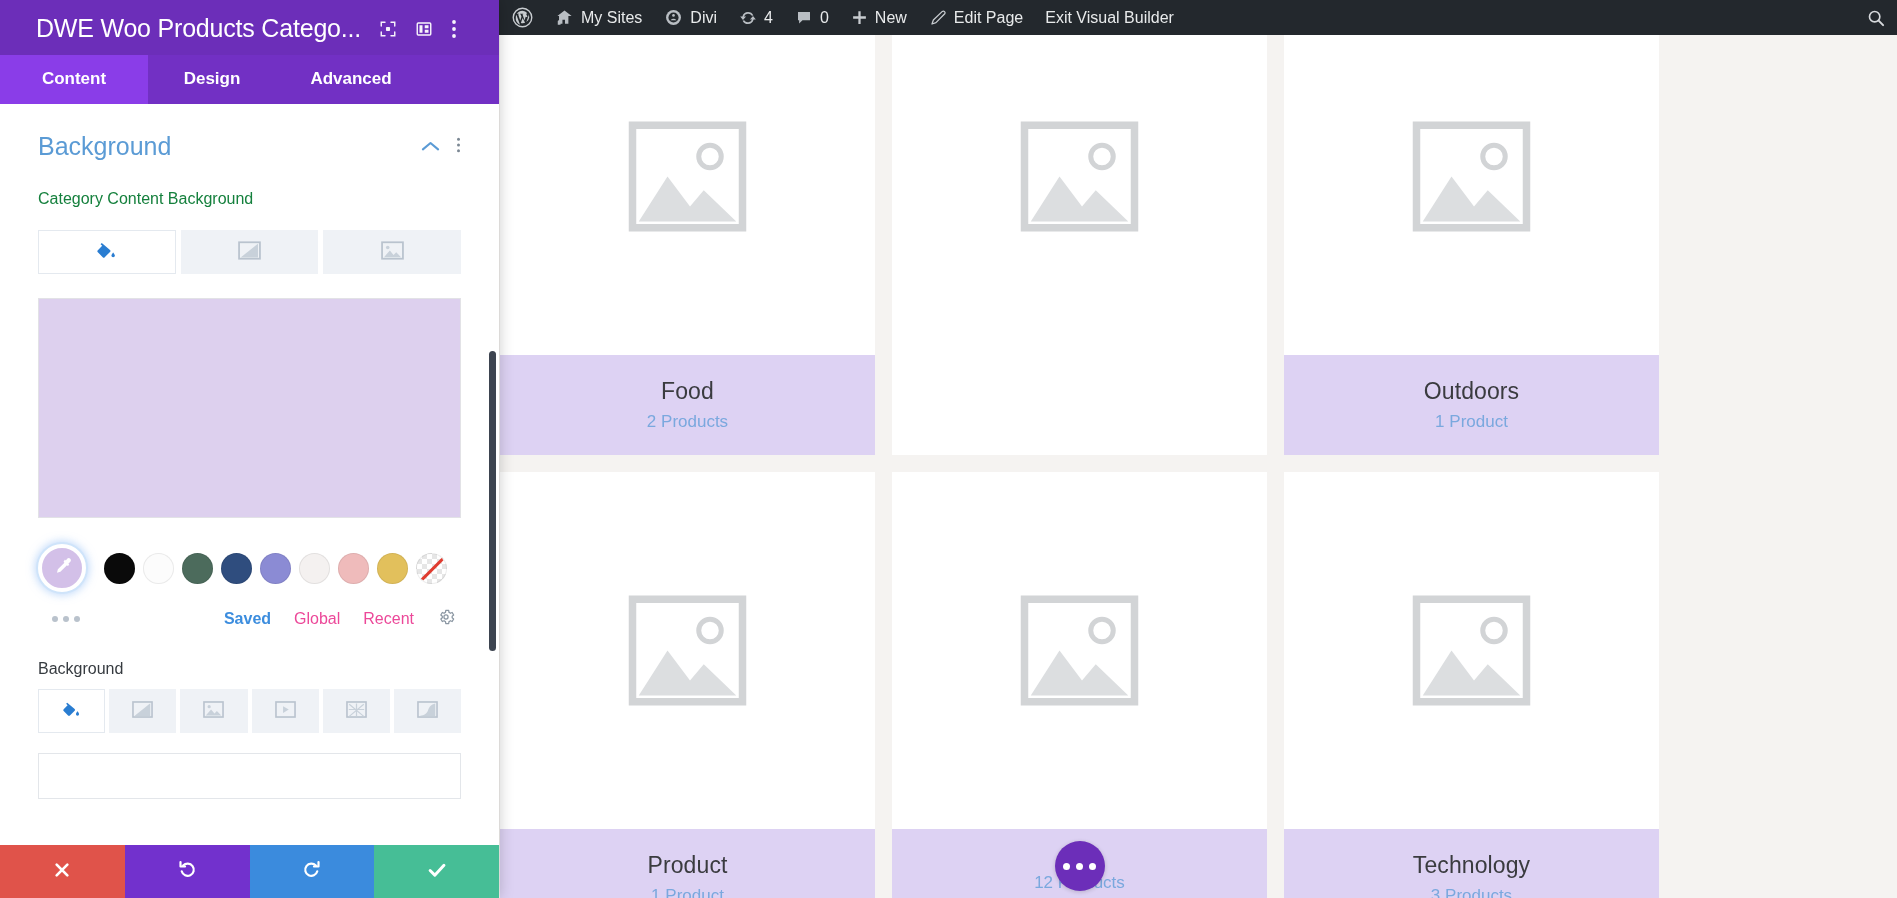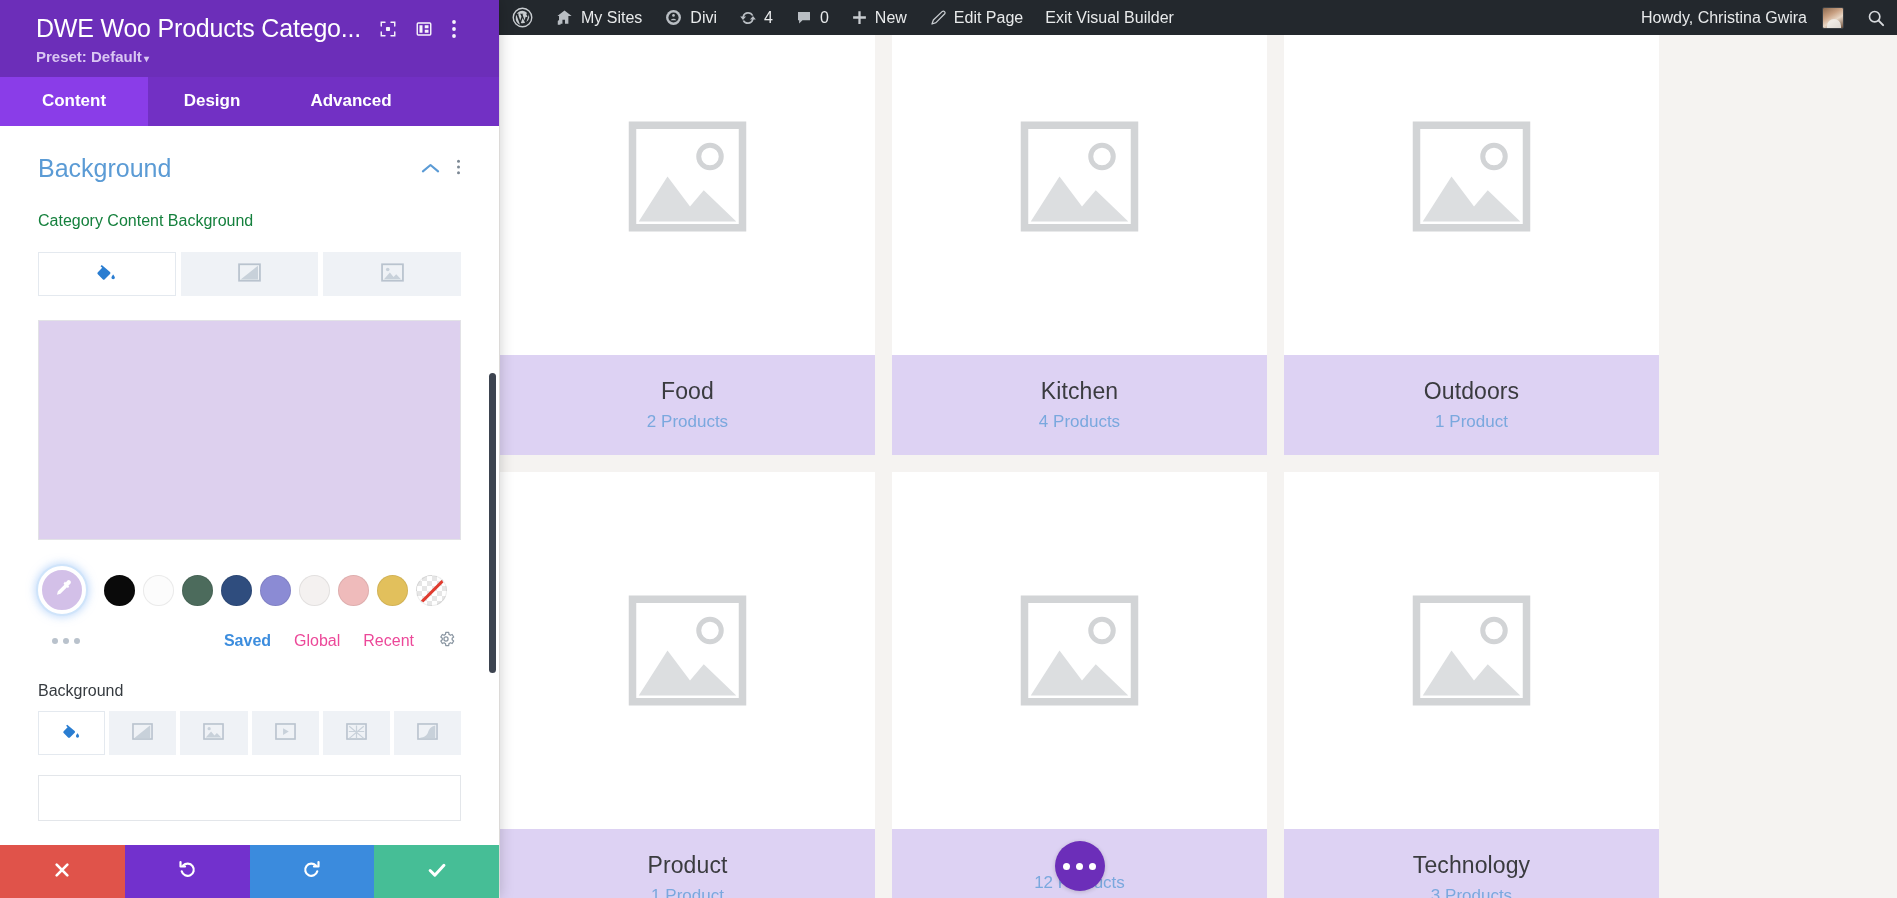--- a/index.html
+++ b/index.html
@@ -286,24 +286,20 @@
           </svg>
       </span>
       <span>Edit Page</span>
     </div>
     <div class="ab-item">
       <span>Exit Visual Builder</span>
     </div>
     <div class="ab-spacer"></div>
     <div class="ab-right">
       <div class="ab-item">
-        <span>Howdy, Christina Gwira</span>
-        <span class="avatar"></span>
-      </div>
-      <div class="ab-item">
         <span class="ab-ico">
           <svg width="20" height="20" viewBox="0 0 24 24">
               <circle cx="10.4" cy="10.4" r="6.2" fill="none" stroke="#D6D9DC" stroke-width="2"></circle>
               <path d="M15.2 15.2 20.5 20.5" stroke="#D6D9DC" stroke-width="2.4" stroke-linecap="round"></path>
             </svg>
         </span>
       </div>
     </div>
   </div>
 
@@ -324,24 +320,20 @@
         </div>
       </div>
 
       <div class="card">
         <div class="card-thumb">
           <svg class="ph-img" width="125" height="125" viewBox="0 0 100 100">
               <rect x="6" y="9" width="88" height="82" fill="none" stroke="#D2D4D6" stroke-width="6"></rect>
               <circle cx="68" cy="34" r="9" fill="none" stroke="#D2D4D6" stroke-width="4"></circle>
               <path d="M11 86 34 50l18 24 11-13 26 25z" fill="#DCDEE0"></path>
             </svg>
-        </div>
-        <div class="card-foot">
-          <div class="card-title">Kitchen</div>
-          <div class="card-count">4 Products</div>
         </div>
       </div>
 
       <div class="card">
         <div class="card-thumb">
           <svg class="ph-img" width="125" height="125" viewBox="0 0 100 100">
               <rect x="6" y="9" width="88" height="82" fill="none" stroke="#D2D4D6" stroke-width="6"></rect>
               <circle cx="68" cy="34" r="9" fill="none" stroke="#D2D4D6" stroke-width="4"></circle>
               <path d="M11 86 34 50l18 24 11-13 26 25z" fill="#DCDEE0"></path>
             </svg>
@@ -424,23 +416,20 @@
           </span>
           <span class="ph-ico">
             <svg width="6" height="20" viewBox="0 0 6 20">
                 <circle cx="3" cy="3" r="1.9" fill="#fff"></circle>
                 <circle cx="3" cy="10" r="1.9" fill="#fff"></circle>
                 <circle cx="3" cy="17" r="1.9" fill="#fff"></circle>
               </svg>
           </span>
         </div>
       </div>
-      <div class="ph-preset">
-        <span>Preset: Default</span><span class="caret">▾</span>
-      </div>
     </div>
 
     <div class="tabs">
       <div class="tab tab-content">Content</div>
       <div class="tab tab-design">Design</div>
       <div class="tab tab-advanced">Advanced</div>
     </div>
 
     <div class="panel-body">
       <div class="scroll-inner">

